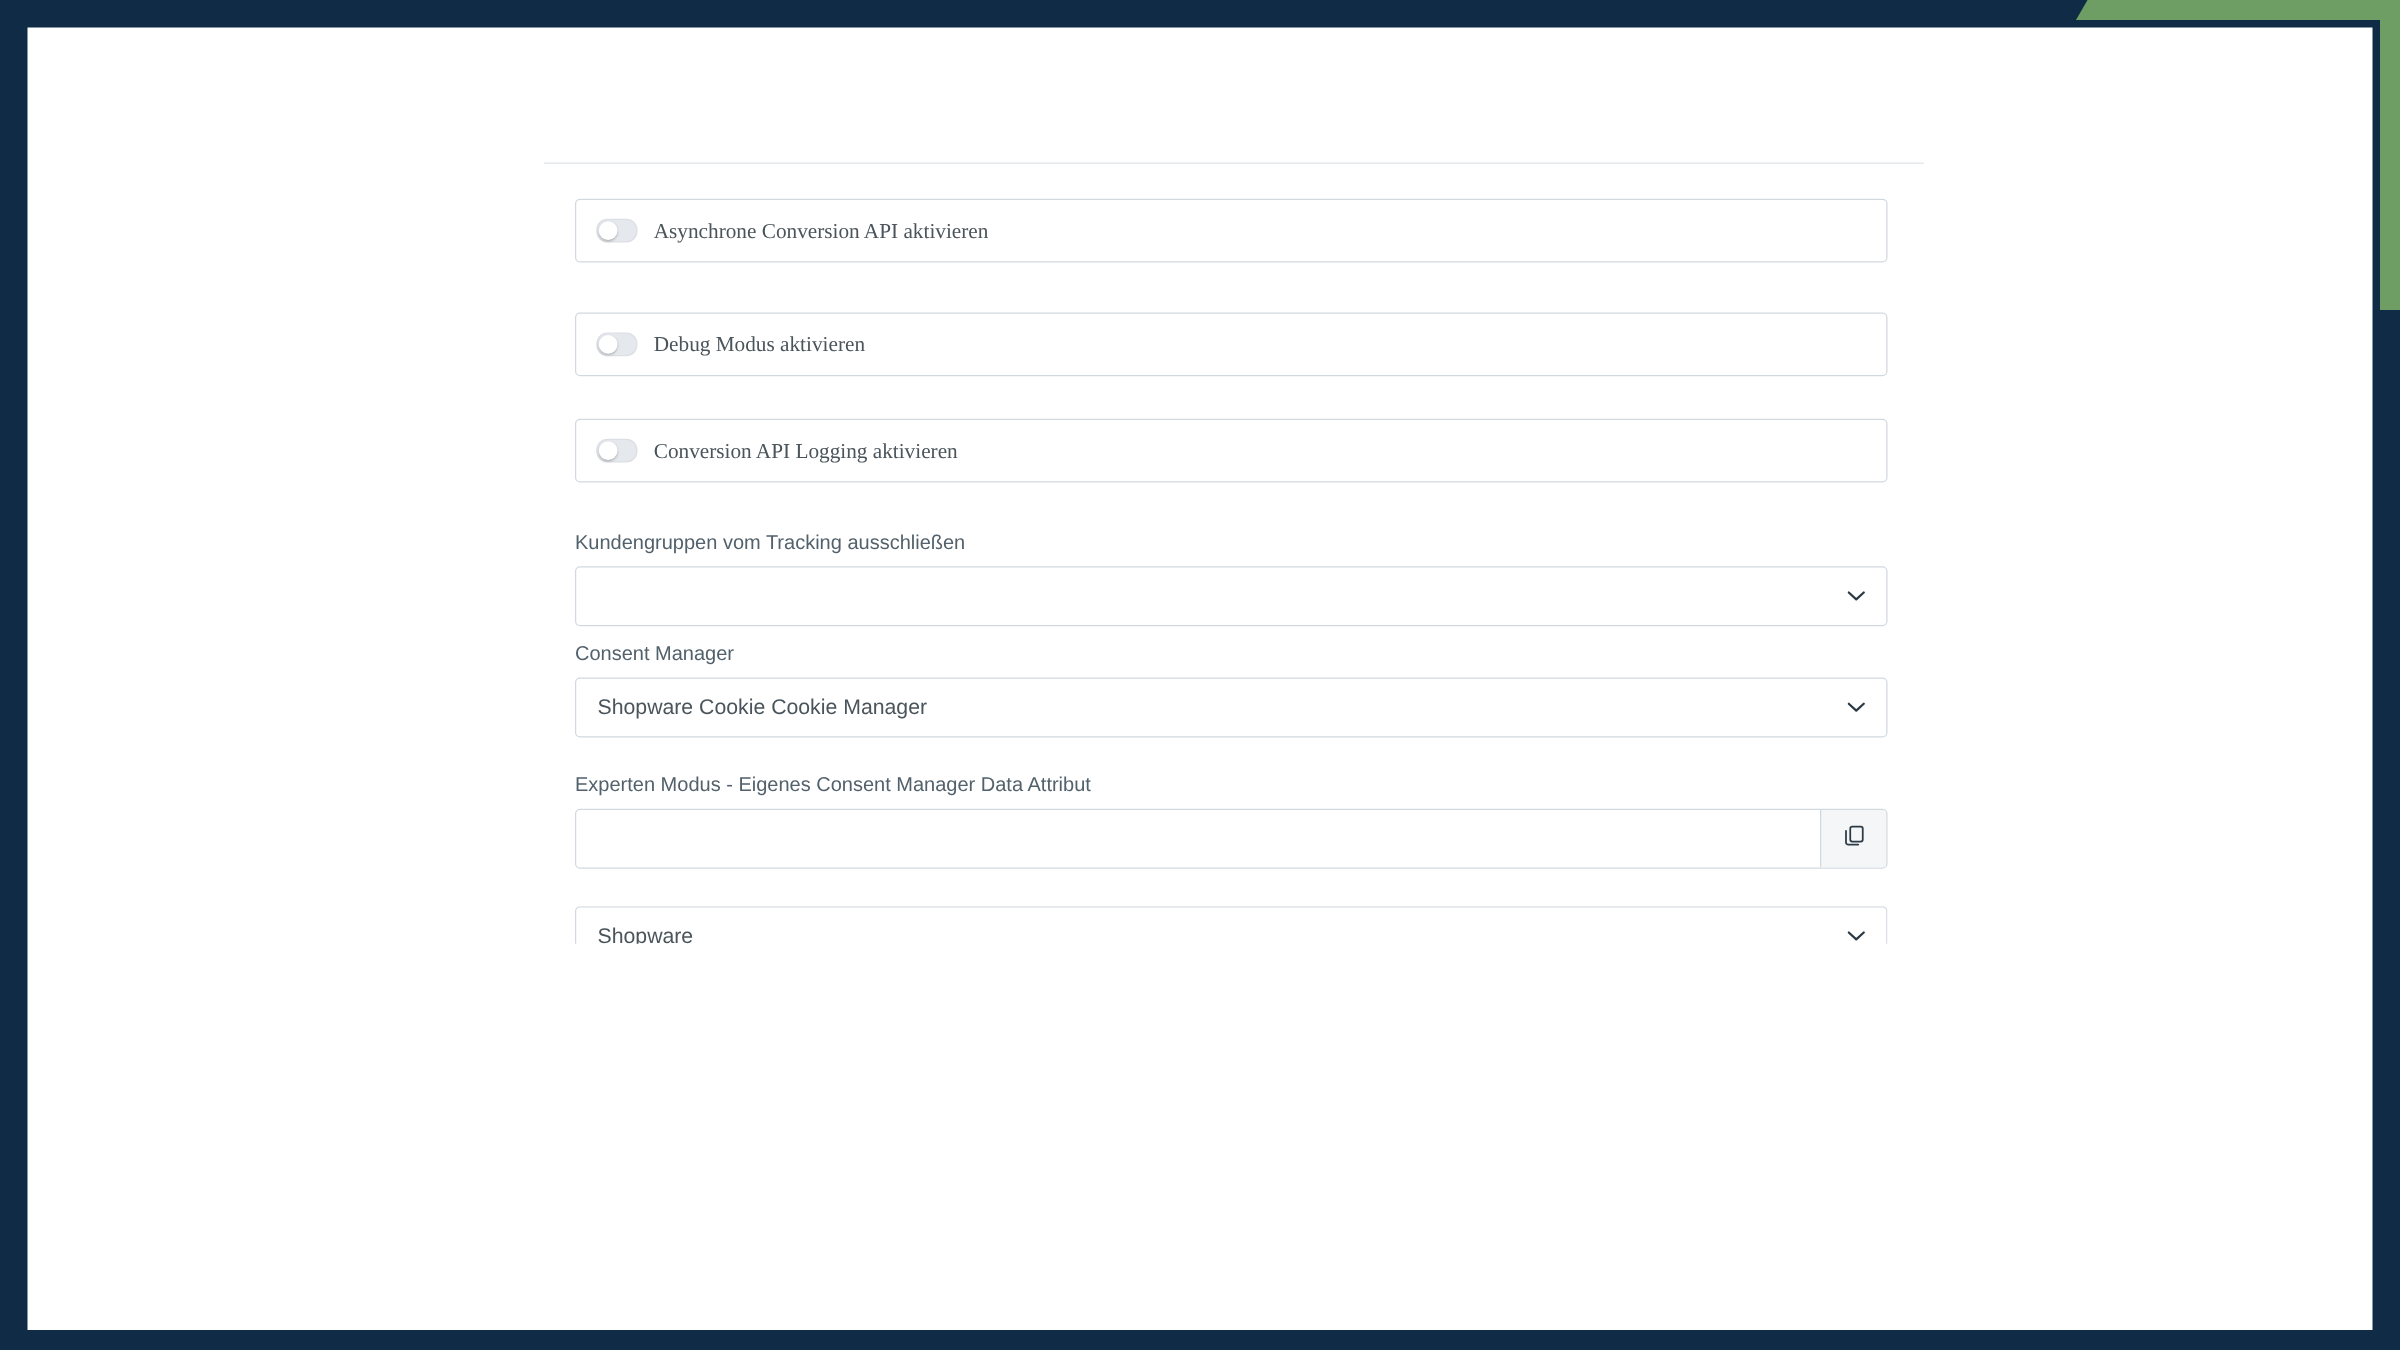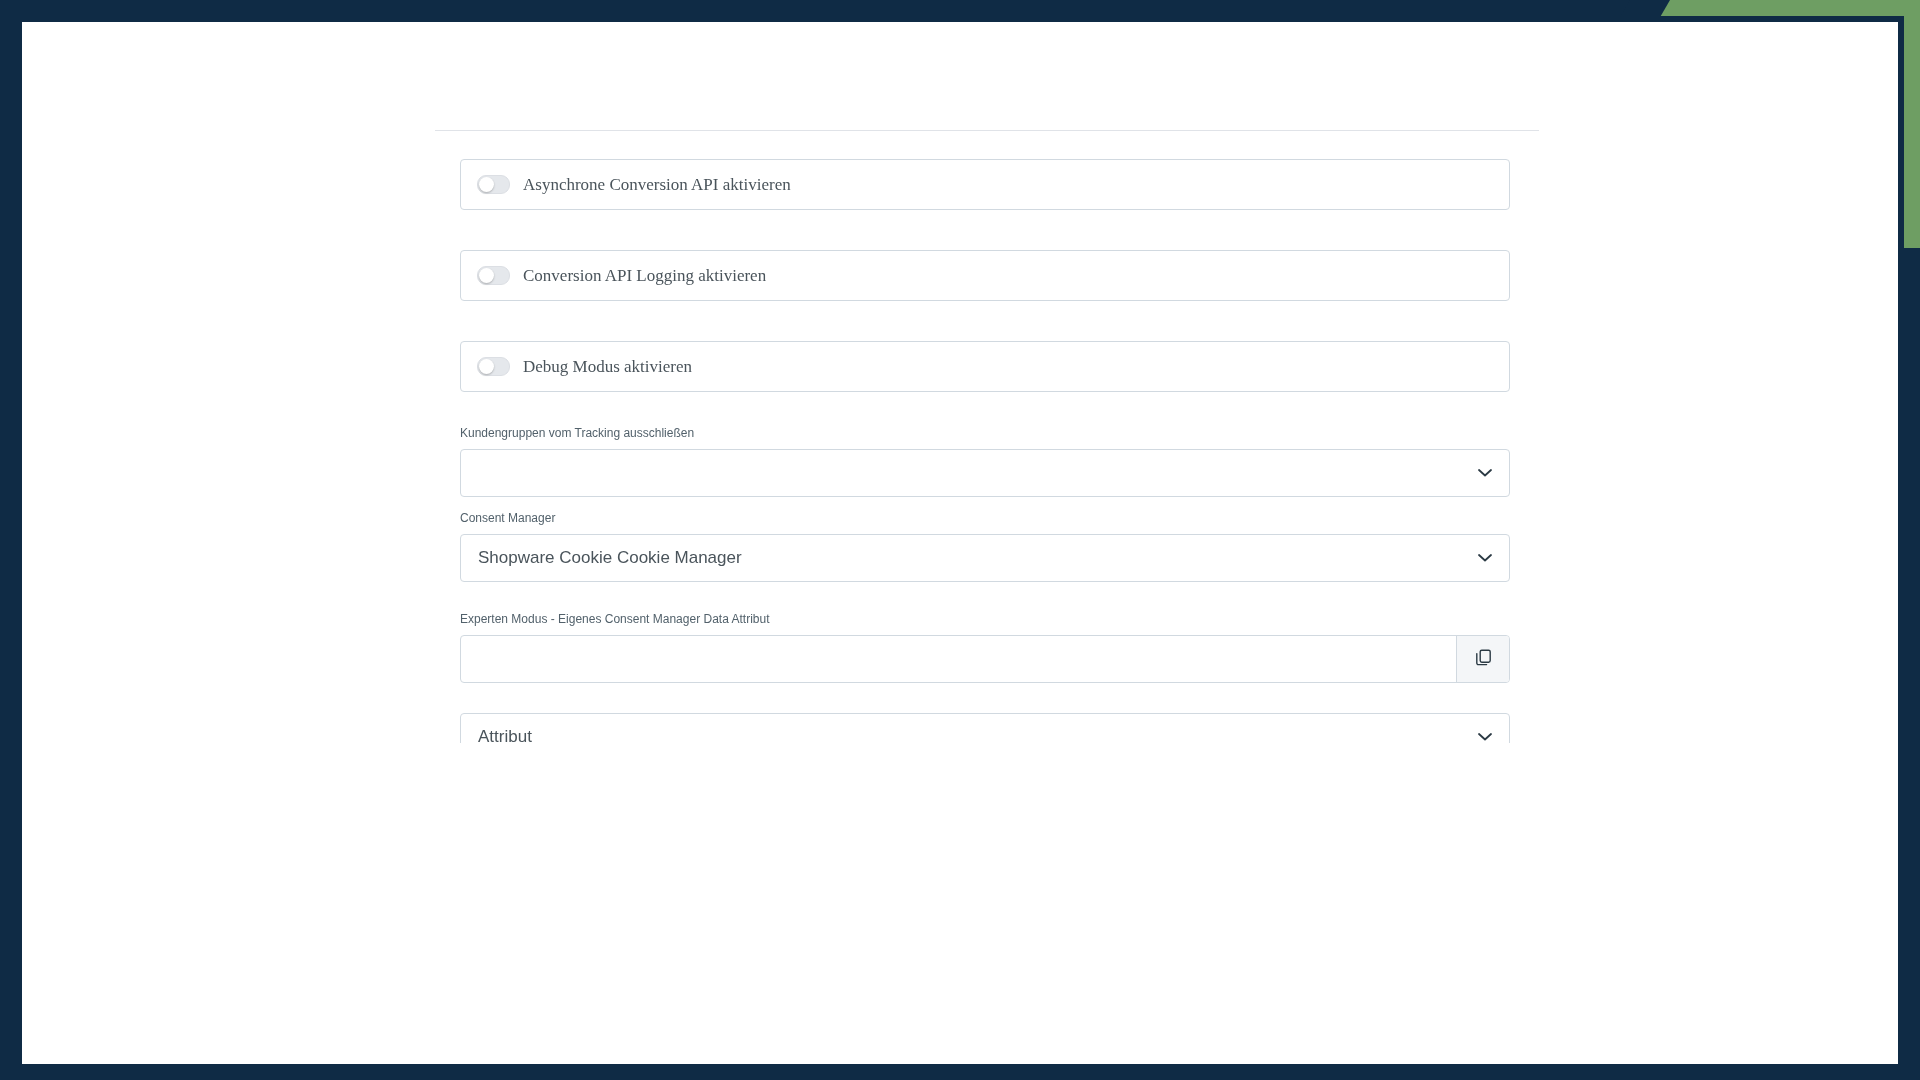--- a/index.html
+++ b/index.html
@@ -125,21 +125,21 @@
     color: #4a545b;
     line-height: 1;
     white-space: nowrap;
   }
 
   
   .field-group {
     margin-bottom: 30px;
   }
   .field-label {
-    font-size: 12px;
+    font-size: 16px;
     color: #52616b;
     margin-bottom: 9px;
     margin-left: 0;
   }
   .select-box {
     position: relative;
     box-sizing: border-box;
     height: 48px;
     border: 1px solid #d1d9e0;
     border-radius: 4px;
@@ -213,32 +213,32 @@
 
     <div class="fields">
 
       <div class="switch-card">
         <div class="switch">
           <div class="knob"></div>
         </div>
         <div class="switch-label">Asynchrone Conversion API aktivieren</div>
       </div>
 
+      <div class="switch-card tight">
+        <div class="switch">
+          <div class="knob"></div>
+        </div>
+        <div class="switch-label">Debug Modus aktivieren</div>
+      </div>
+
       <div class="switch-card">
         <div class="switch">
           <div class="knob"></div>
         </div>
         <div class="switch-label">Conversion API Logging aktivieren</div>
-      </div>
-
-      <div class="switch-card tight">
-        <div class="switch">
-          <div class="knob"></div>
-        </div>
-        <div class="switch-label">Debug Modus aktivieren</div>
       </div>
 
       <div class="field-group group-tight">
         <div class="field-label">Kundengruppen vom Tracking ausschließen</div>
         <div class="select-box">
           <span></span>
           <span class="chev">
             <svg width="14" height="9" viewBox="0 0 14 9" fill="none" xmlns="http://www.w3.org/2000/svg">
               <path d="M1 1.5L7 7L13 1.5" stroke="#2b3a44" stroke-width="1.8" stroke-linecap="round" stroke-linejoin="round"></path>
             </svg>
@@ -270,21 +270,21 @@
                 <path d="M12.6 16.6H4.3C3.5 16.6 2.8 15.95 2.8 15.1V5.6" stroke="#2b3a44" stroke-width="1.4" stroke-linecap="round"></path>
               </svg>
             </span>
           </div>
         </div>
       </div>
 
       <div class="field-group">
         <div class="clip-last">
           <div class="select-box">
-            <span>Attribut</span>
+            <span>Shopware</span>
             <span class="chev">
               <svg width="14" height="9" viewBox="0 0 14 9" fill="none" xmlns="http://www.w3.org/2000/svg">
                 <path d="M1 1.5L7 7L13 1.5" stroke="#2b3a44" stroke-width="1.8" stroke-linecap="round" stroke-linejoin="round"></path>
               </svg>
             </span>
           </div>
         </div>
       </div>
 
     </div>

